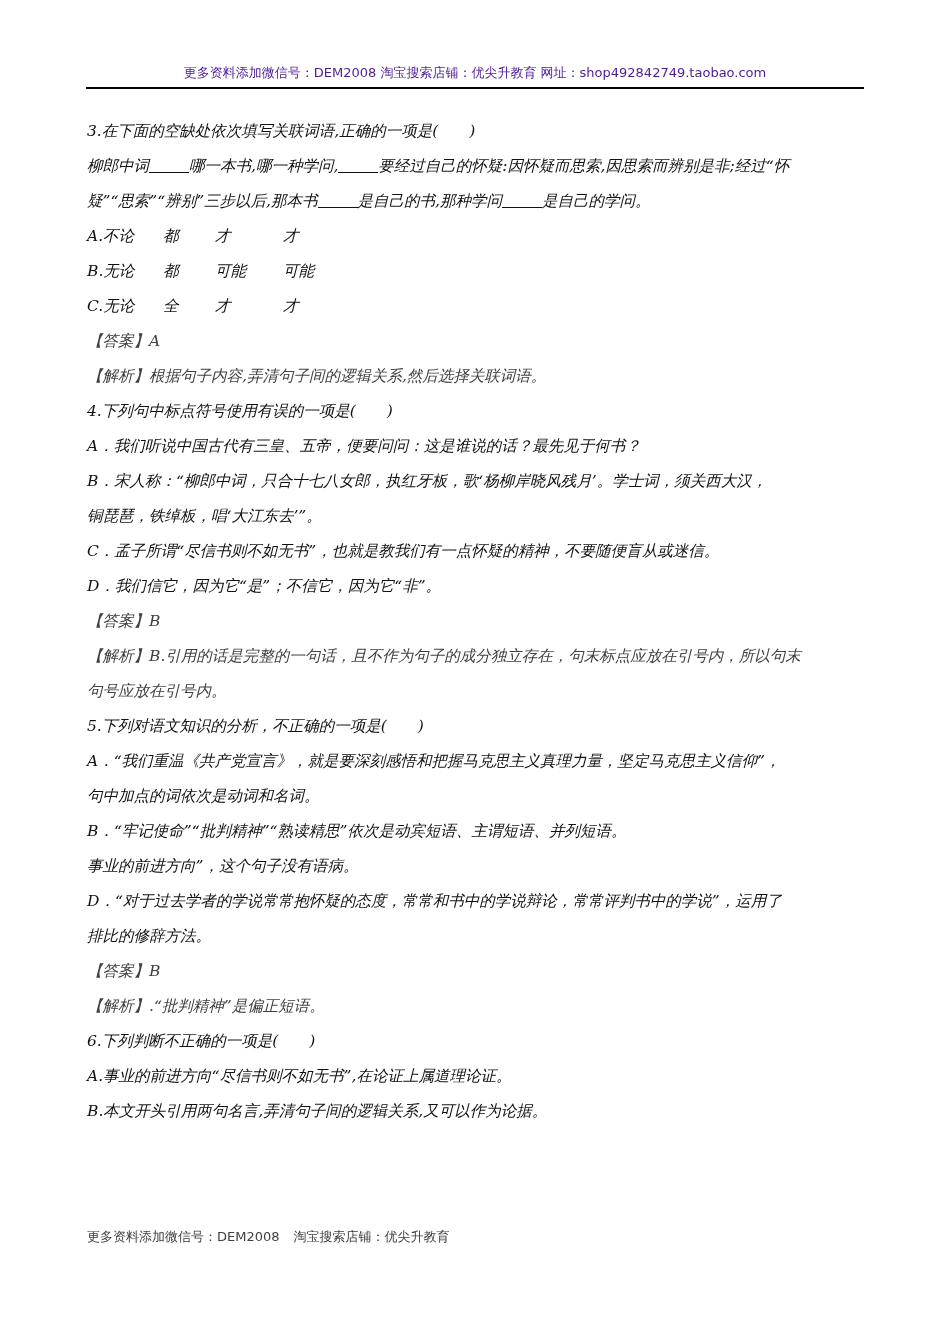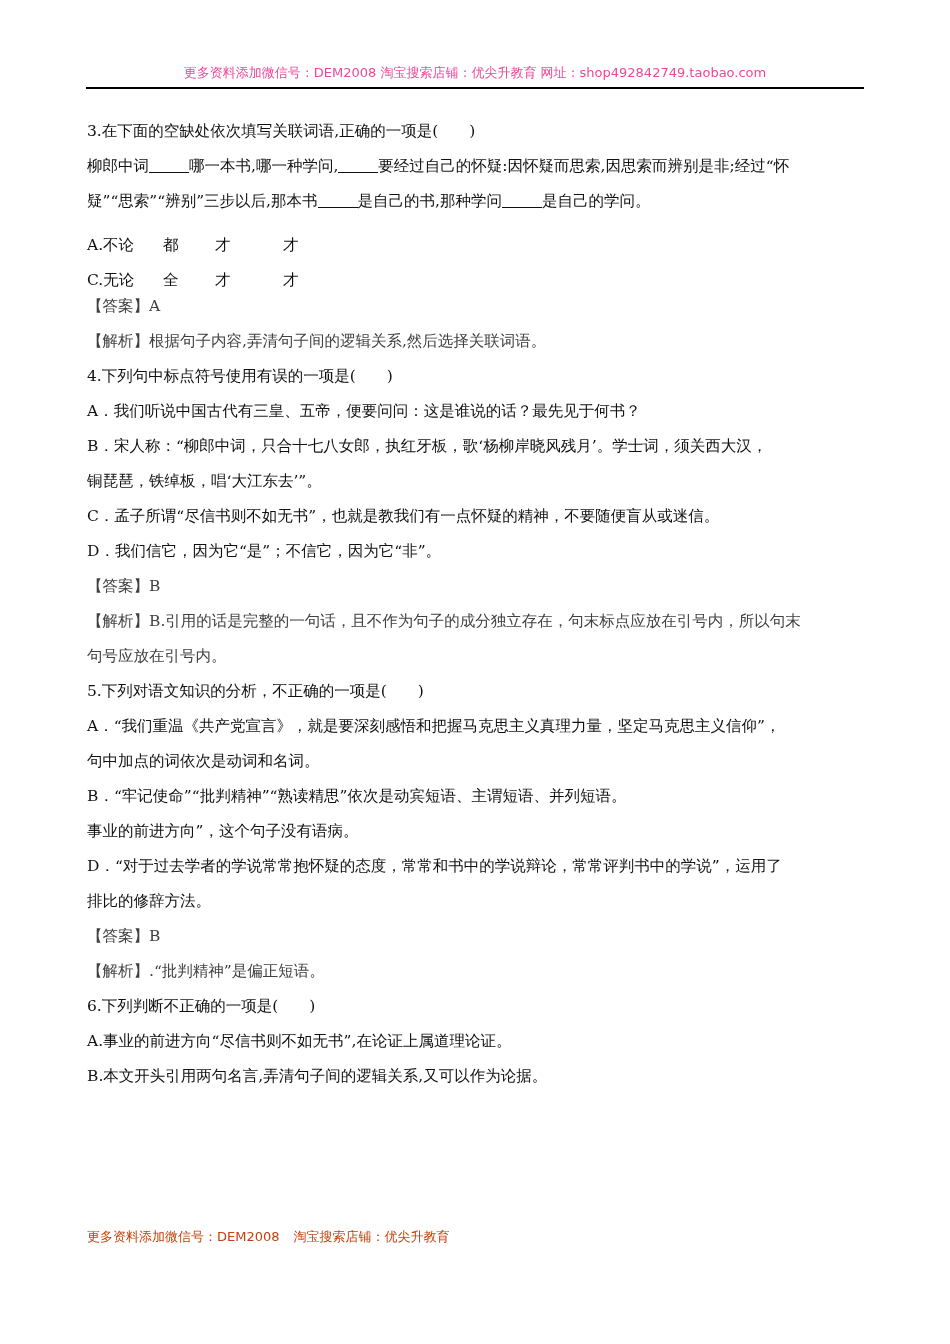--- a/index.html
+++ b/index.html
@@ -16,21 +16,21 @@
       color: #111111;
     }
     .page-header {
       position: absolute;
       left: 86px;
       top: 64px;
       width: 778px;
       text-align: center;
       font-family: "DejaVu Sans", "Liberation Sans", sans-serif;
       font-size: 13px;
-      color: #ec4899;
+      color: #4c1d95;
       letter-spacing: 0px;
     }
     .header-rule {
       position: absolute;
       left: 86px;
       top: 87px;
       width: 778px;
       height: 2px;
       background: #000;
     }
@@ -38,64 +38,66 @@
       position: absolute;
       left: 87px;
       top: 114px;
       width: 775px;
     }
     .line {
       font-size: 15.5px;
       line-height: 35px;
       white-space: nowrap;
       height: 35px;
+      font-style: italic;
     }
     .red {
       color: #404040;
     }
     .blank {
       display: inline-block;
       width: 40px;
       border-bottom: 1px solid #111;
       height: 1em;
       vertical-align: -2px;
     }
     .opt-cell {
       display: inline-block;
     }
-    .c0 { width: 76px; margin-top: 9px; }
+    .c0 { width: 76px; }
     .c1 { width: 52px; }
     .c2 { width: 68px; }
     .c3 { width: 60px; }
     .page-footer {
       position: absolute;
       left: 87px;
       top: 1228px;
       font-family: "DejaVu Sans", "Liberation Sans", sans-serif;
       font-size: 13px;
-      color: #c2410c;
+      color: #404040;
     }
     .footer-gap {
       display: inline-block;
       width: 14px;
     }
   </style>
 </head>
 <body>
 
 <div class="page-header">更多资料添加微信号：DEM2008 淘宝搜索店铺：优尖升教育 网址：shop492842749.taobao.com</div>
 <div class="header-rule"></div>
 
 <div class="content">
 
   <div class="line">3.在下面的空缺处依次填写关联词语,正确的一项是(　　)</div>
   <div class="line"><span>柳郎中词</span><span class="blank"></span><span>哪一本书,哪一种学问,</span><span class="blank"></span><span>要经过自己的怀疑:因怀疑而思索,因思索而辨别是非;经过“怀</span></div>
   <div class="line"><span>疑”“思索”“辨别”三步以后,那本书</span><span class="blank"></span><span>是自己的书,那种学问</span><span class="blank"></span><span>是自己的学问。</span></div>
 
   <div class="line"><span class="opt-cell c0">A.不论</span><span class="opt-cell c1">都</span><span class="opt-cell c2">才</span><span class="opt-cell c3">才</span></div>
+  <div class="line"><span class="opt-cell c0">B.无论</span><span class="opt-cell c1">都</span><span class="opt-cell c2">可能</span><span class="opt-cell c3">可能</span></div>
   <div class="line"><span class="opt-cell c0">C.无论</span><span class="opt-cell c1">全</span><span class="opt-cell c2">才</span><span class="opt-cell c3">才</span></div>
 
   <div class="line red">【答案】A</div>
   <div class="line red">【解析】根据句子内容,弄清句子间的逻辑关系,然后选择关联词语。</div>
 
   <div class="line">4.下列句中标点符号使用有误的一项是(　　)</div>
   <div class="line">A．我们听说中国古代有三皇、五帝，便要问问：这是谁说的话？最先见于何书？</div>
   <div class="line">B．宋人称：“柳郎中词，只合十七八女郎，执红牙板，歌‘杨柳岸晓风残月’。学士词，须关西大汉，</div>
   <div class="line">铜琵琶，铁绰板，唱‘大江东去’”。</div>
   <div class="line">C．孟子所谓“尽信书则不如无书”，也就是教我们有一点怀疑的精神，不要随便盲从或迷信。</div>

